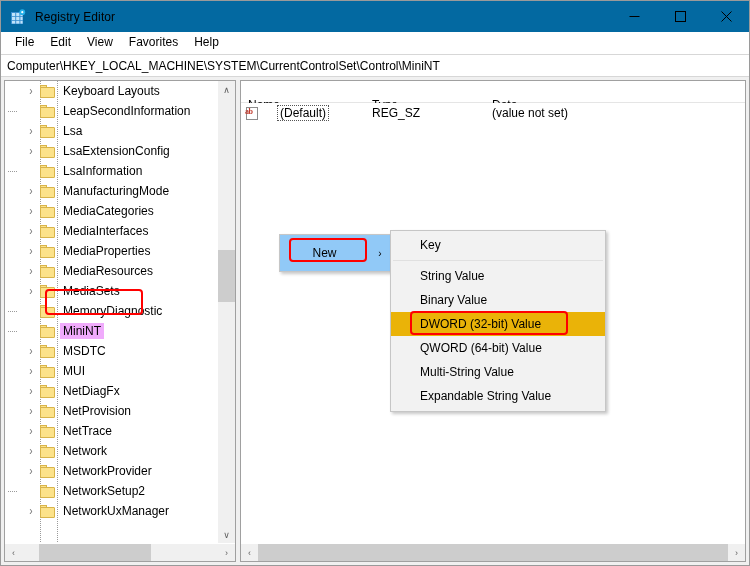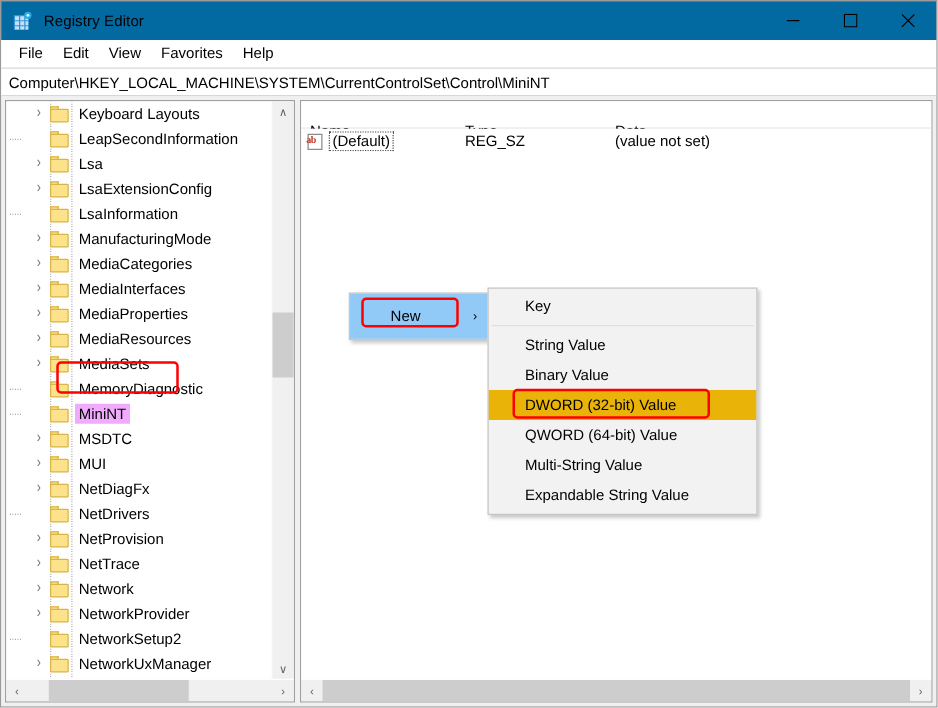--- a/index.html
+++ b/index.html
@@ -317,21 +317,21 @@
     overflow: hidden;
     display: flex;
     align-items: center;
   }
   .cell-name {
     padding-left: 4px;
   }
   .ab-icon {
     width: 15px; height: 15px;
     flex: 0 0 15px;
-    margin-right: 3px;
+    margin-right: 17px;
     position: relative;
   }
   .ab-icon .pg {
     position: absolute; left: 1px; top: 1px;
     width: 12px; height: 13px;
     background: #ffffff;
     border: 1px solid #8c8c8c;
     box-sizing: border-box;
   }
   .ab-icon .ab {
@@ -640,30 +640,20 @@
                   <span class="chev">›</span>
                 </div>
                 <div class="folder-icon">
                   <div class="tab"></div>
                   <div class="body"></div>
                 </div>
                 <span class="label">NetDiagFx</span>
               </div>
               <div class="treerow">
                 <div class="expander">
-                  <div class="elbow"></div>
-                </div>
-                <div class="folder-icon">
-                  <div class="tab"></div>
-                  <div class="body"></div>
-                </div>
-                <span class="label">NetDrivers</span>
-              </div>
-              <div class="treerow">
-                <div class="expander">
                   <span class="chev">›</span>
                 </div>
                 <div class="folder-icon">
                   <div class="tab"></div>
                   <div class="body"></div>
                 </div>
                 <span class="label">NetProvision</span>
               </div>
               <div class="treerow">
                 <div class="expander">

